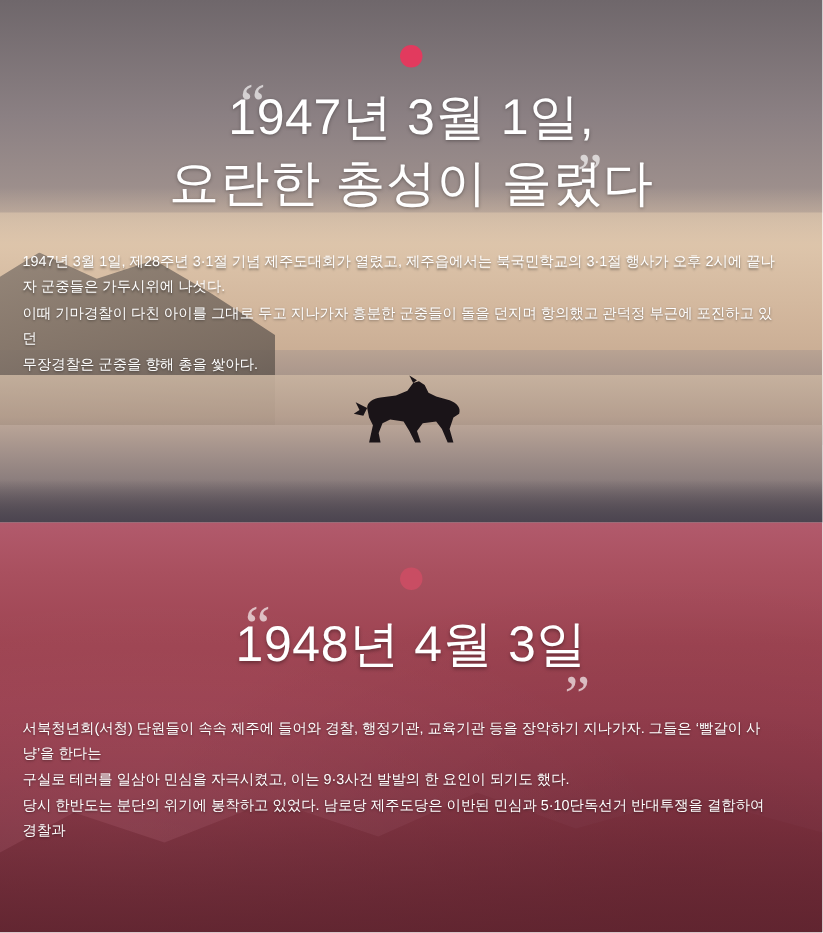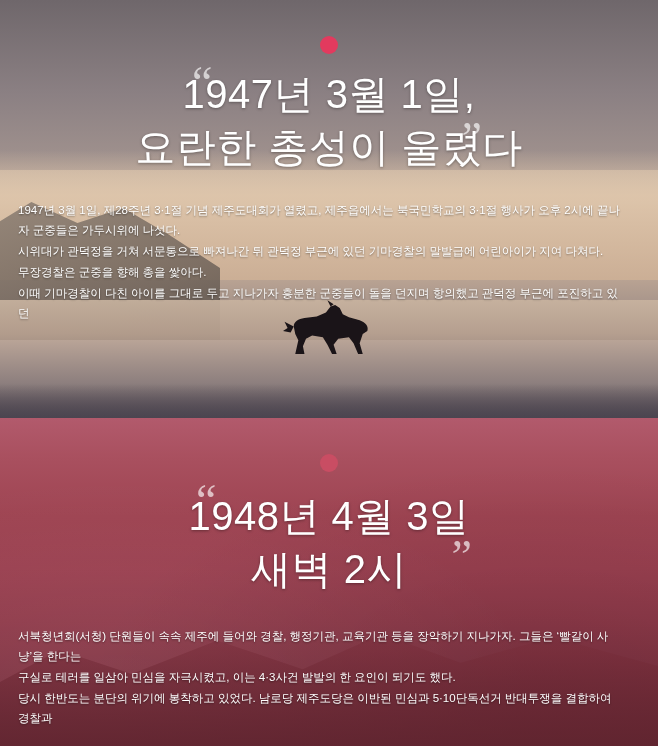--- a/index.html
+++ b/index.html
@@ -160,44 +160,42 @@
       <span class="quote-mark qm-open">“</span>
       <span class="quote-mark qm-close">”</span>
       <h1 class="headline">
         <span>1947년 3월 1일,</span>
         <span>요란한 총성이 울렸다</span>
       </h1>
     </div>
 
     <div class="body-text">
       <p>1947년 3월 1일, 제28주년 3·1절 기념 제주도대회가 열렸고, 제주읍에서는 북국민학교의 3·1절 행사가 오후 2시에 끝나자 군중들은 가두시위에 나섯다.</p>
-      <p>시위대가 관덕정을 거쳐 서문통으로 빠져나간 뒤 관덕정 부근에 있던 기마경찰의 말발급에 어린아이가 지여 다쳐다.</p>
+      <p>이때 기마경찰이 다친 아이를 그대로 두고 지나가자 흥분한 군중들이 돌을 던지며 항의했고 관덕정 부근에 포진하고 있던</p>
       <p>무장경찰은 군중을 향해 총을 쌏아다.</p>
-      <p>이때 기마경찰이 다친 아이를 그대로 두고 지나가자 흥분한 군중들이 돌을 던지며 항의했고 관덕정 부근에 포진하고 있던</p>
     </div>
   </section>
 
   <section class="section section-2">
     <div class="s2-texture"></div>
     <div class="s2-rock"></div>
 
     <div class="sec2-inner">
       <div class="top-dot" style="background: rgb(201, 77, 99);"></div>
 
       <div class="quote-block">
         <span class="quote-mark qm-open" style="left:196px; top:60px;">“</span>
         <span class="quote-mark qm-close" style="right:186px; top:116px;">”</span>
         <h1 class="headline">
           <span>1948년 4월 3일</span>
-          <span>새벽 2시</span>
         </h1>
       </div>
 
       <div class="body-text">
         <p>서북청년회(서청) 단원들이 속속 제주에 들어와 경찰, 행정기관, 교육기관 등을 장악하기 지나가자. 그들은 ‘빨갈이 사냥’을 한다는</p>
-        <p>구실로 테러를 일삼아 민심을 자극시켰고, 이는 4·3사건 발발의 한 요인이 되기도 했다.</p>
+        <p>구실로 테러를 일삼아 민심을 자극시켰고, 이는 9·3사건 발발의 한 요인이 되기도 했다.</p>
         <p>당시 한반도는 분단의 위기에 봉착하고 있었다. 남로당 제주도당은 이반된 민심과 5·10단독선거 반대투쟁을 결합하여 경찰과</p>
 
       </div>
     </div>
   </section>
 
 </div>
 
 </body></html>

